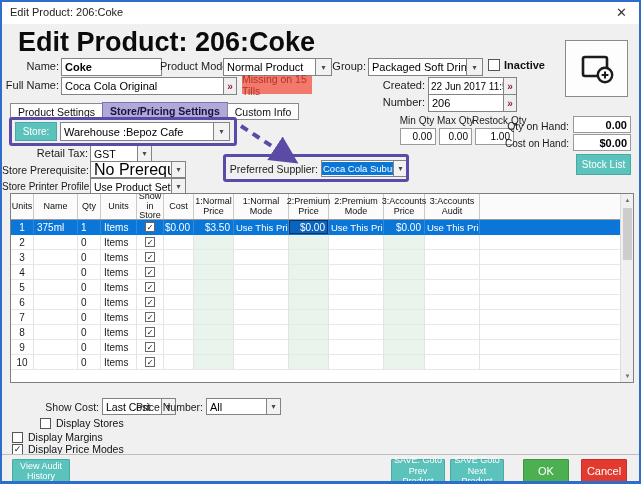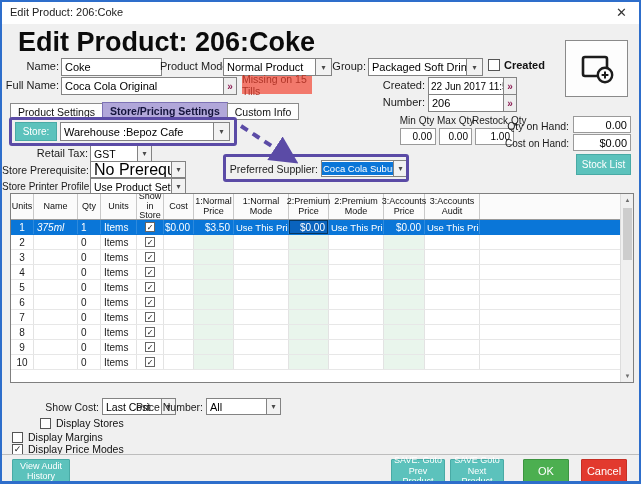--- a/index.html
+++ b/index.html
@@ -16,21 +16,21 @@
   .page-title { position:absolute; left:16px; top:25px; font-size:27px; font-weight:bold; color:#0b0b0b; }
 
   .lbl { position:absolute; font-size:11px; color:#1b1b1b; text-align:right; white-space:nowrap; }
   .field { position:absolute; display:flex; align-items:stretch; height:18px; }
   .box { flex:1; background:#fff; border:1px solid #838383; font-size:11px; padding:0 3px;
          display:flex; align-items:center; white-space:nowrap; overflow:hidden; }
   .combo .arrow { width:16px; background:#f2f2f2; border:1px solid #838383; border-left:none;
          display:flex; align-items:center; justify-content:center; font-size:8px; color:#4a4a4a; }
   .more { width:13px; background:#efefef; border:1px solid #838383; border-left:none;
          color:#8e2157; font-weight:bold; font-size:10px; display:flex; align-items:center; justify-content:center; }
-  .bold { font-weight:normal; }
+  .bold { font-weight:bold; }
 
   .badge-missing { position:absolute; left:240px; top:74px; width:70px; height:18px;
     background:#f2796c; color:#b03528; font-size:10.5px; display:flex; align-items:center; justify-content:center; }
 
   .chk { display:inline-flex; width:12px; height:12px; background:#fff; border:1px solid #555;
          align-items:center; justify-content:center; font-size:9px; color:#111; }
   .inactive-wrap { position:absolute; left:486px; top:57px; display:flex; align-items:center; gap:4px;
          font-size:11px; font-weight:bold; color:#111; }
 
   .icon-btn { position:absolute; left:563px; top:38px; width:63px; height:57px; background:#fdfdfd;
@@ -114,21 +114,21 @@
   </div>
   <div class="lbl" style="left:318px; top:58px; width:46px;">Group:</div>
   <div class="field combo" style="left:366px; top:56px; width:115px;">
     <div class="box">Packaged Soft Drinks</div>
     <div class="arrow">
         <span>▾</span>
       </div>
   </div>
   <div class="inactive-wrap">
     <span class="chk"></span>
-    <span>Created</span>
+    <span>Inactive</span>
   </div>
 
   <div class="lbl" style="left:2px; top:77px; width:55px;">Full Name:</div>
   <div class="field" style="left:59px; top:75px; width:176px;">
     <div class="box">Coca Cola Original</div>
     <div class="more">»</div>
   </div>
   <div class="badge-missing">Missing on 15 Tills</div>
   <div class="lbl" style="left:366px; top:77px; width:57px;">Created:</div>
   <div class="field" style="left:426px; top:75px; width:89px;">
@@ -234,21 +234,21 @@
           <div class="th" style="width: 55px; flex: 0 0 auto;">1:Normal Mode</div>
           <div class="th" style="width: 40px; flex: 0 0 auto;">2:Premium Price</div>
           <div class="th" style="width: 55px; flex: 0 0 auto;">2:Premium Mode</div>
           <div class="th" style="width: 41px; flex: 0 0 auto;">3:Accounts Price</div>
           <div class="th" style="width: 55px; flex: 0 0 auto;">3:Accounts Audit</div>
           <div class="th" style="flex: 1 1 0%; border-right: none;"></div>
         </div>
       <div id="gbody" style="flex:1; display:flex; flex-direction:column; background:#fff;">
           <div class="tr selected">
             <div class="td center" style="width: 23px; flex: 0 0 auto;">1</div>
-            <div class="td " style="width: 44px; flex: 0 0 auto; font-style: italic;">375ml</div>
+            <div class="td " style="width: 44px; flex: 0 0 auto;">375ml</div>
             <div class="td " style="width: 23px; flex: 0 0 auto;">1</div>
             <div class="td " style="width: 36px; flex: 0 0 auto;">Items</div>
             <div class="td center" style="width: 27px; flex: 0 0 auto;">
               <span class="gchk">✓</span>
             </div>
             <div class="td right" style="width: 30px; flex: 0 0 auto;">$0.00</div>
             <div class="td right price" style="width: 40px; flex: 0 0 auto;">$3.50</div>
             <div class="td mode" style="width: 55px; flex: 0 0 auto;">Use This Price</div>
             <div class="td right price cell-sel" style="width: 40px; flex: 0 0 auto;">$0.00</div>
             <div class="td mode" style="width: 55px; flex: 0 0 auto;">Use This Price</div>

